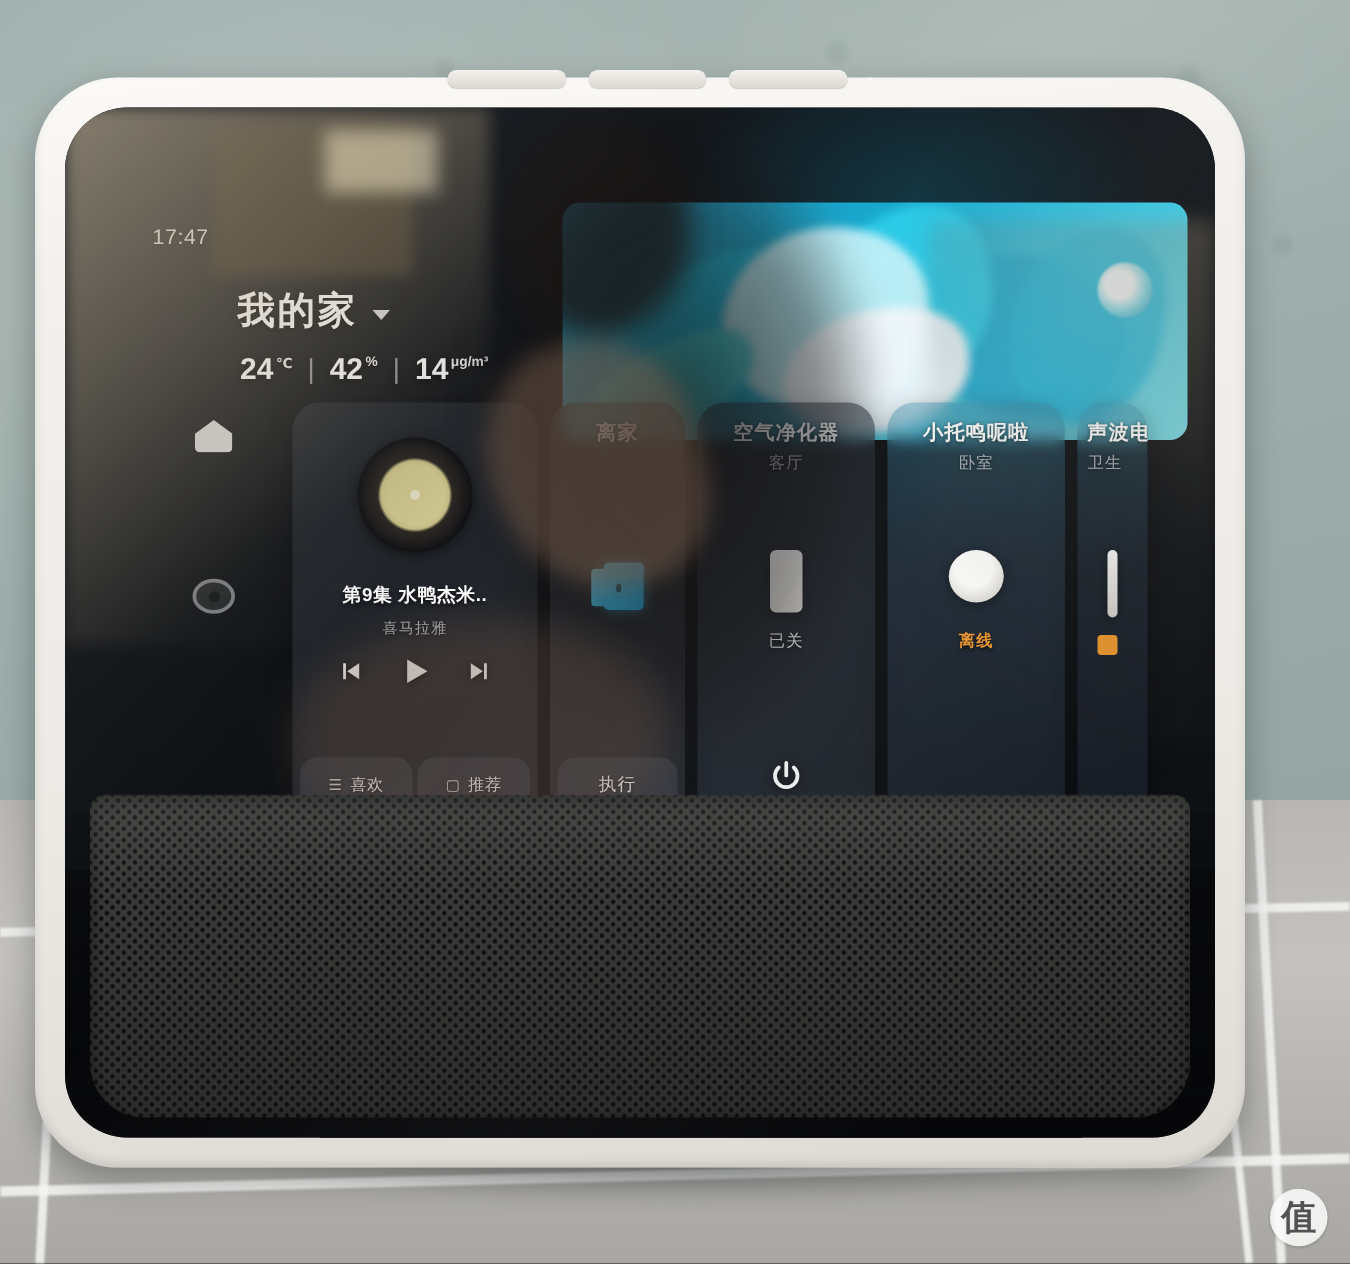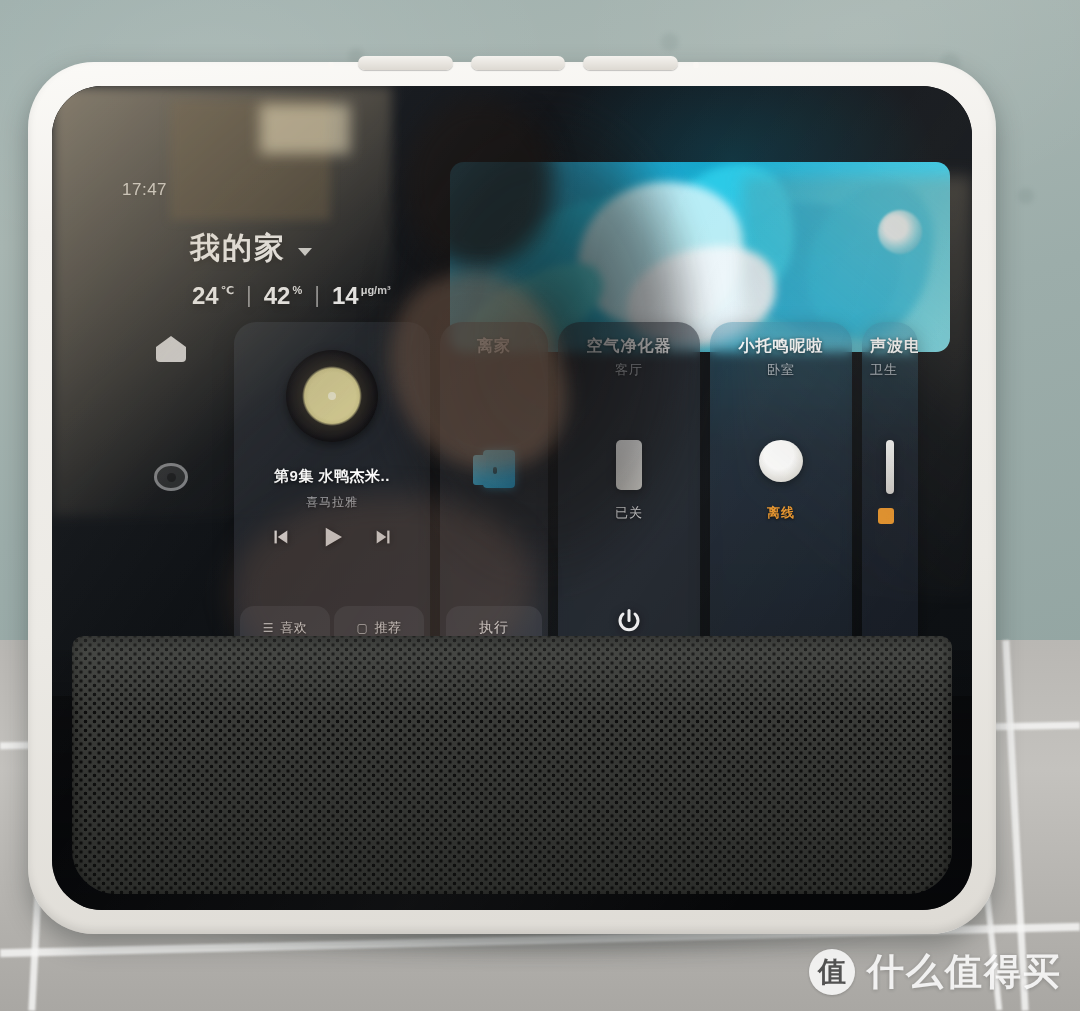--- a/index.html
+++ b/index.html
@@ -849,16 +849,15 @@
         <div class="grille">
           <div class="grille-shade"></div>
         </div>
 
       </div>
     </div>
   </div>
 
   <div class="watermark">
     <div class="wm-logo">值</div>
-    <div class="wm-text">什么值得买</div>
   </div>
 
 </div>
 
 </body></html>

